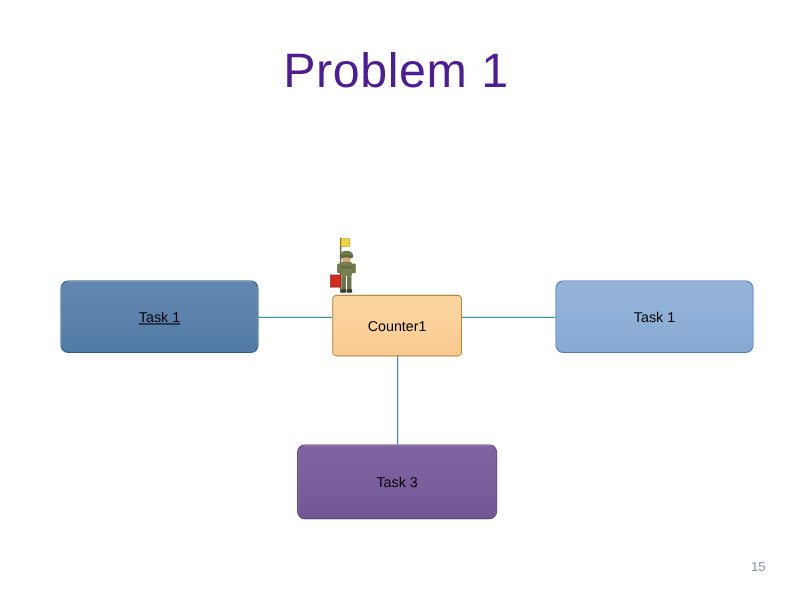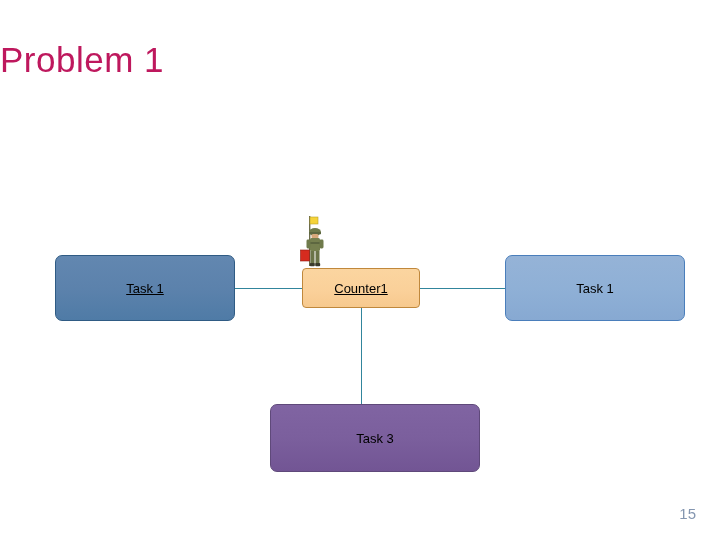--- a/index.html
+++ b/index.html
@@ -16,24 +16,24 @@
   .slide {
     position: relative;
     width: 720px;
     height: 540px;
   }
   .title {
     position: absolute;
     left: 0;
     top: 40px;
     width: 720px;
-    text-align: left;
-    font-size: 35px;
+    text-align: center;
+    font-size: 44px;
     font-weight: normal;
-    color: #be185d;
+    color: #4c1d95;
     letter-spacing: 0.5px;
   }
 
   
   .line {
     position: absolute;
     background: #31859c;
   }
   .line-h {
     height: 1px;
@@ -70,51 +70,50 @@
     width: 180px;
     height: 66px;
     background: linear-gradient(to bottom, #95b3d7 0%, #8fb0d6 50%, #87a9d2 100%);
     border: 1px solid #4a7ebb;
     color: #000000;
   }
   .box-counter {
     left: 302px;
     top: 268px;
     width: 118px;
-    height: 40px;
+    height: 56px;
     background: linear-gradient(to bottom, #fbd5a0 0%, #fad099 60%, #f7c98e 100%);
     border: 1px solid #c0883c;
     color: #000000;
     border-radius: 4px;
-    text-decoration: underline;
   }
   .box-task3 {
     left: 270px;
     top: 404px;
-    width: 210px;
+    width: 182px;
     height: 68px;
     background: linear-gradient(to bottom, #8064a2 0%, #7b5f9d 50%, #725594 100%);
     border: 1px solid #5f497a;
     color: #000000;
   }
 
   
   .figure {
     position: absolute;
     left: 300px;
     top: 216px;
     width: 26px;
     height: 56px;
   }
 
   .page-number {
     position: absolute;
     right: 24px;
     bottom: 18px;
-    font-size: 15px;
+    font-size: 12px;
     color: #8496b0;
   }
 </style>
 </head>
 <body>
 
 <div class="slide">
 
   <div class="title">Problem 1</div>
 

